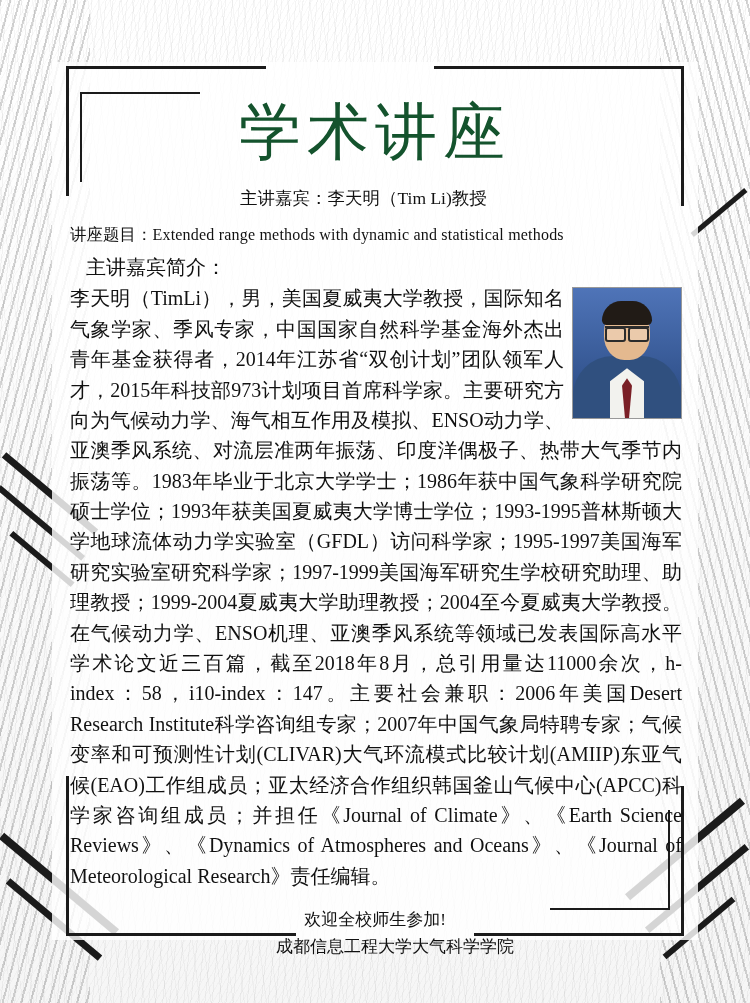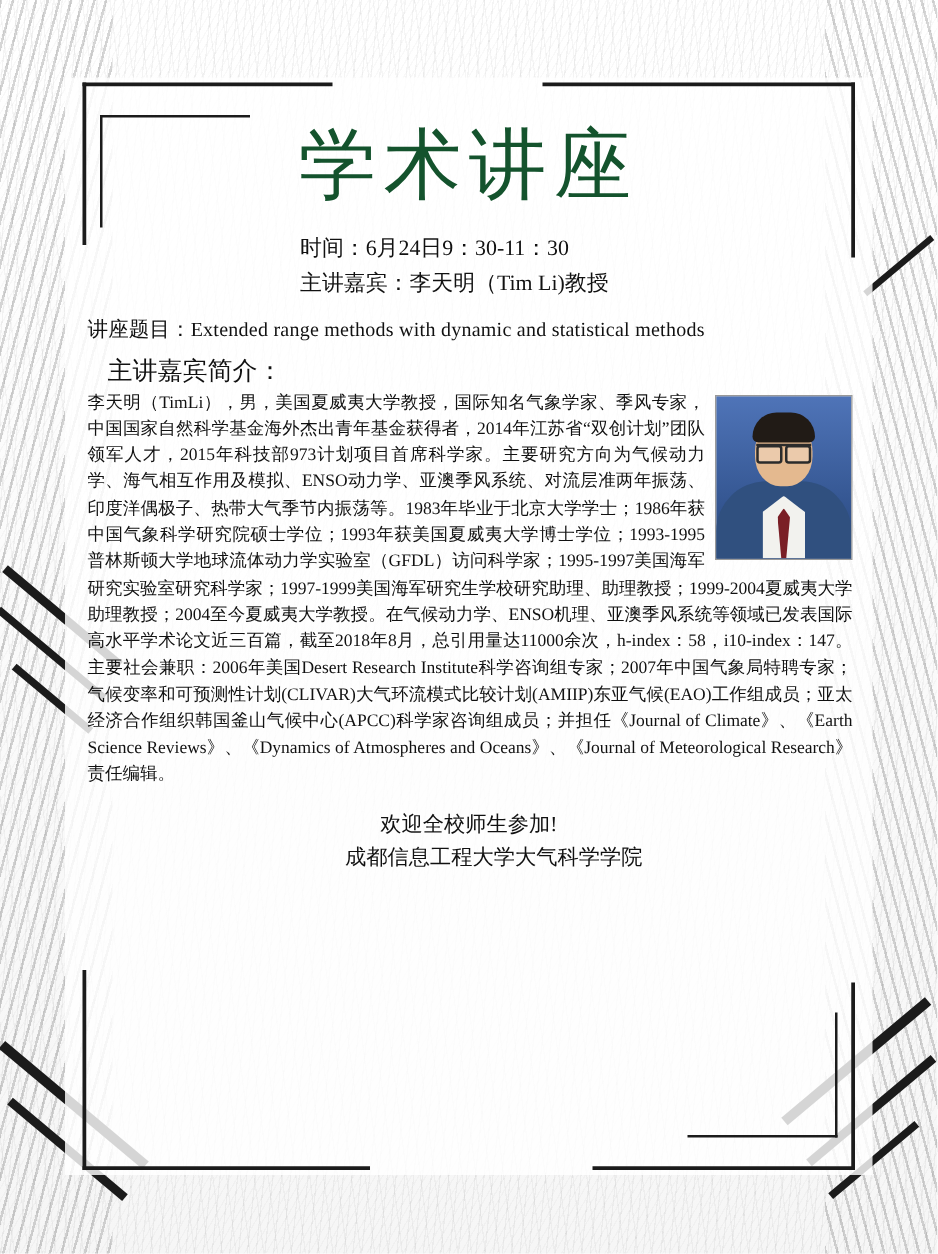--- a/index.html
+++ b/index.html
@@ -136,21 +136,21 @@
   .topic .en { font-size: 16px; letter-spacing: 0.2px; }
 
   .sec-title {
     margin: 8px 0 2px 34px;
     font-size: 20px;
     color: #111;
   }
 
   .bio {
     margin: 2px 16px 0 18px;
-    font-size: 14px;
+    font-size: 20px;
     line-height: 1.52;
     color: #111;
     text-align: justify;
   }
   .bio .portrait {
     float: right;
     width: 108px;
     height: 130px;
     margin: 4px 0 4px 8px;
     border: 1px solid #999;
@@ -262,23 +262,20 @@
   <span class="f2br-h"></span>
   <span class="f2br-v"></span>
 </div>
 
 <div class="content">
 
   <div class="title">学术讲座</div>
 
   <div class="meta">
     <div>
-      <span>时间：</span><span>6月24日9：30-11：30</span>
-    </div>
-    <div>
       <span>主讲嘉宾：</span><span>李天明（Tim Li)教授</span>
     </div>
   </div>
 
   <div class="topic">
     <span>讲座题目：</span><span class="en">Extended range methods with dynamic and statistical methods</span>
   </div>
 
   <div class="sec-title">主讲嘉宾简介：</div>
 

